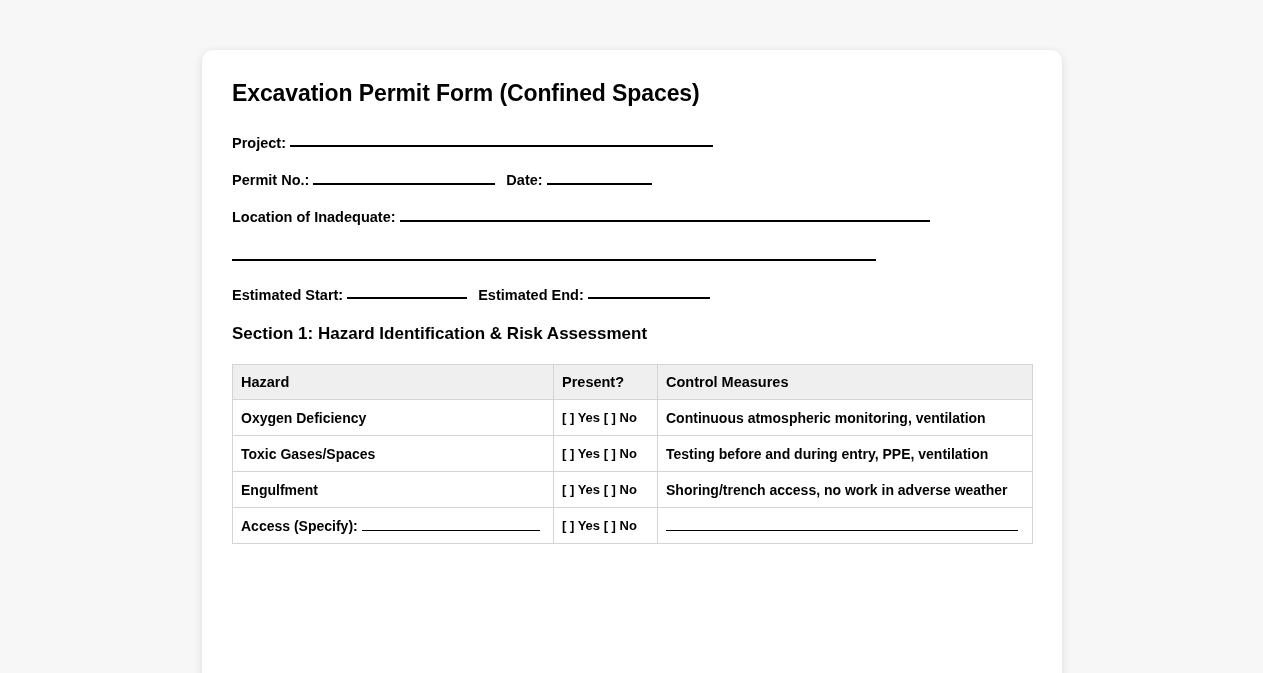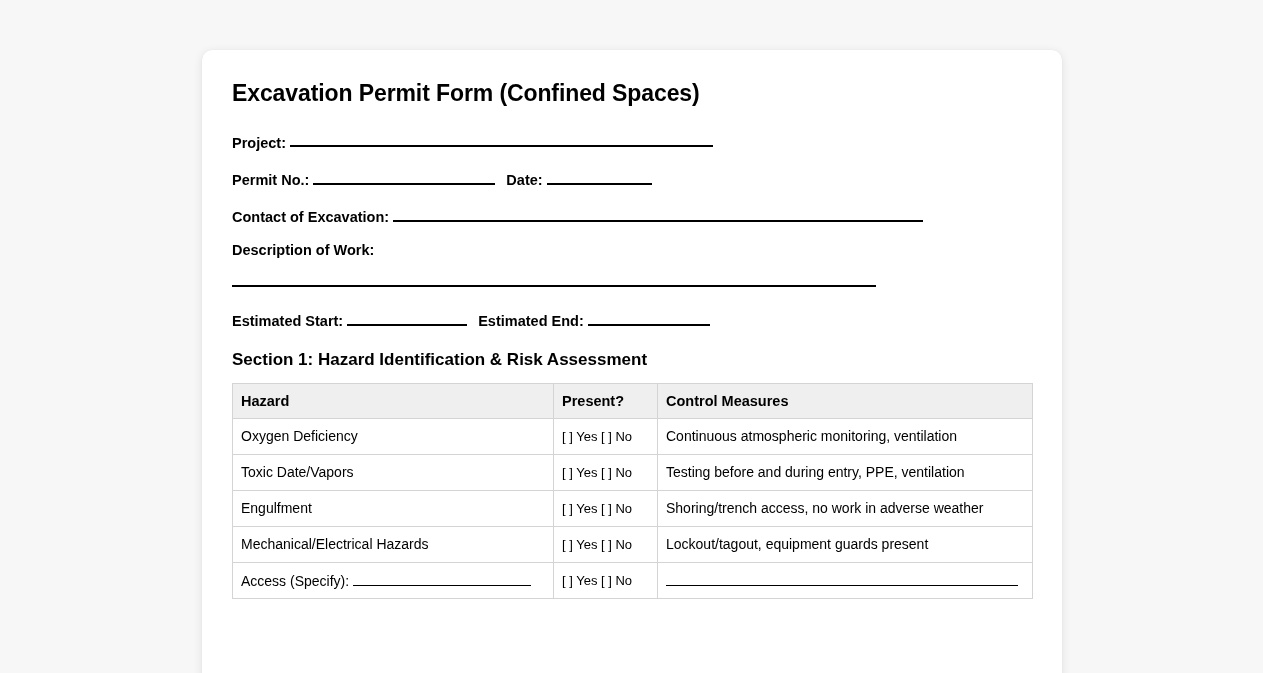--- a/index.html
+++ b/index.html
@@ -75,37 +75,37 @@
   .blank.w-desc      { width: 644px; margin-left: 0; }
 
   .gap-sm { display: inline-block; width: 9px; }
 
   .desc-block { margin-bottom: 12px; }
   .desc-line-wrap { margin-top: 12px; margin-bottom: 19px; }
 
   .section-heading {
     font-size: 17px;
     font-weight: bold;
-    margin: 22px 0 12px 0;
+    margin: 22px 0 20px 0;
     line-height: 1.2;
   }
 
   table.hazard-table {
     border-collapse: collapse;
     width: 800px;
     table-layout: fixed;
     font-size: 14px;
   }
   table.hazard-table th,
   table.hazard-table td {
     border: 1px solid #d4d4d4;
     padding: 0 8px;
     height: 35px;
     vertical-align: middle;
-    font-weight: normal;
+    font-weight: bold;
     text-align: left;
     overflow: hidden;
     white-space: nowrap;
   }
   table.hazard-table thead th {
     background: #efefef;
     font-weight: bold;
     text-align: left;
     height: 34px;
     font-size: 14.5px;
@@ -141,27 +141,24 @@
 
     <div class="field-row">
       <span class="field-label">Project:</span><span class="blank w-project"></span>
     </div>
 
     <div class="field-row">
       <span class="field-label">Permit No.:</span><span class="blank w-permit"></span><span class="gap-sm"></span><span class="field-label">Date:</span><span class="blank w-date"></span>
     </div>
 
     <div class="field-row">
-      <span class="field-label">Contact of Excavation:</span><span class="blank w-location"></span>
-    </div>
-
-
-    <div class="field-row desc-block">
-      <span class="field-label">Description of Work:</span>
-    </div>
+      <span class="field-label">Location of Inadequate:</span><span class="blank w-location"></span>
+    </div>
+
+
 
     <div class="desc-line-wrap">
       <span class="blank w-desc"></span>
     </div>
 
     <div class="field-row">
       <span class="field-label">Estimated Start:</span><span class="blank w-start"></span><span class="gap-sm"></span><span class="field-label">Estimated End:</span><span class="blank w-end"></span>
     </div>
 
     <h2 class="section-heading">Section 1: Hazard Identification &amp; Risk Assessment</h2>
@@ -179,33 +176,28 @@
           <th>Control Measures</th>
         </tr>
       </thead>
       <tbody>
         <tr>
           <td>Oxygen Deficiency</td>
           <td class="present-cell">[ ] Yes [ ] No</td>
           <td>Continuous atmospheric monitoring, ventilation</td>
         </tr>
         <tr>
-          <td>Toxic Date/Vapors</td>
+          <td>Toxic Gases/Spaces</td>
           <td class="present-cell">[ ] Yes [ ] No</td>
           <td>Testing before and during entry, PPE, ventilation</td>
         </tr>
         <tr>
           <td>Engulfment</td>
           <td class="present-cell">[ ] Yes [ ] No</td>
           <td>Shoring/trench access, no work in adverse weather</td>
-        </tr>
-        <tr>
-          <td>Mechanical/Electrical Hazards</td>
-          <td class="present-cell">[ ] Yes [ ] No</td>
-          <td>Lockout/tagout, equipment guards present</td>
         </tr>
         <tr>
           <td><span>Access (Specify):</span><span class="cell-blank w-other"></span></td>
           <td class="present-cell">[ ] Yes [ ] No</td>
           <td><span class="cell-blank w-control"></span></td>
         </tr>
       </tbody>
     </table>
 
   </div>

